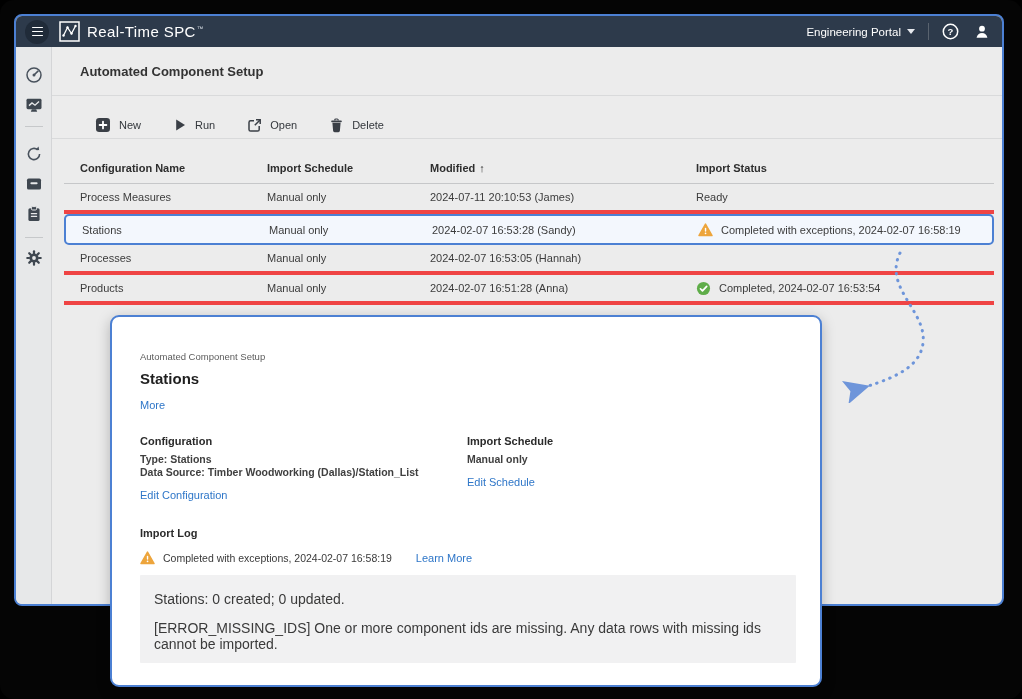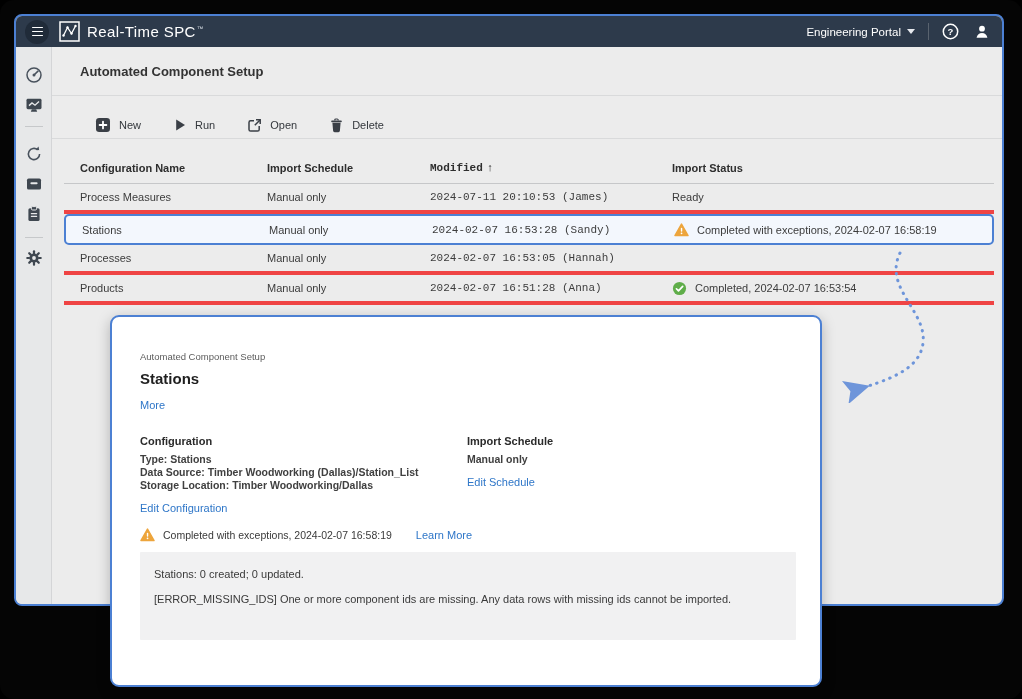--- a/index.html
+++ b/index.html
@@ -40,21 +40,21 @@
                 border-bottom:1px solid #d9dadb; }
   .toolbar { height:43px; border-bottom:1px solid #d9dadb; display:flex; align-items:center; padding-left:37px; gap:20px; }
   .tb-btn { display:flex; align-items:center; gap:8px; font-size:11px; color:#33373c; cursor:pointer; padding:4px 6px;margin-top:16px; }
 
   
   .table { margin:13px 8px 0 12px; }
   .trow { display:flex; align-items:center; height:30px; font-size:11px; color:#3c3c3c; border-bottom:4px solid #ef4444; }
   .thead { font-weight:700; color:#2e2e2e; border-bottom:1px solid #c6c7c9; height:32px; }
   .c-name { width:203px; padding-left:16px; flex:none; }
   .c-sch  { width:163px; flex:none; }
-  .c-mod  { width:242px; flex:none;font-family:Liberation Mono, monospace; }
+  .c-mod  { width:266px; flex:none; }
   .c-stat { flex:1; display:flex; align-items:center; gap:8px; }
   .trow.sel { border:2px solid #4c80d3; border-radius:5px; background:#f3f7fd; height:31px; }
   .sort-arrow { margin-left:4px; font-weight:700; }
 
   
   .panel { position:absolute; left:110px; top:315px; width:712px; height:372px; background:#fff;
            border:2px solid #4c80d3; border-radius:9px; padding:34px 28px 0 28px;
            box-shadow:0 4px 14px rgba(0,0,0,.25); }
   .eyebrow { font-size:9.5px; color:#5c5c5c; }
   .panel-title { font-size:15px; font-weight:700; color:#1f1f1f; margin-top:8px; }
@@ -63,21 +63,21 @@
   .panel-cols { display:flex; margin-top:22px; }
   .pc-left { width:327px; flex:none; }
   .sec-h { font-size:11px; font-weight:700; color:#2b2b2b; }
   .sec-line { font-size:10.5px; color:#404040; line-height:13px;font-weight:bold; }
   .sec-line.first { margin-top:6px; }
   .pc-left .link, .pc-right .link { margin-top:10px; }
   .log-h { margin-top:24px; }
   .log-status { display:flex; align-items:center; gap:8px; margin-top:12px; font-size:10.5px; color:#3a3a3a; }
   .log-status .link { margin:0 12px 0 16px; }
   .log-box { margin-top:10px; width:656px; height:88px; background:#f1f1f2; border-radius:1px;
-             padding:16px 14px; font-size:11px; color:#3a3a3a; }
+             padding:16px 14px; font-size:14px; color:#3a3a3a; }
   .log-box .l2 { margin-top:13px; }
 
   .arrow-svg { position:absolute; left:825px; top:243px; pointer-events:none; }
 </style>
 </head>
 <body>
 
 <div class="stage">
 
   <div class="app">
@@ -275,30 +275,30 @@
   <div class="panel">
     <div class="eyebrow">Automated Component Setup</div>
     <div class="panel-title">Stations</div>
     <span class="link edit-main">More</span>
 
     <div class="panel-cols">
       <div class="pc-left">
         <div class="sec-h">Configuration</div>
         <div class="sec-line first">Type: Stations</div>
         <div class="sec-line">Data Source: Timber Woodworking (Dallas)/Station_List</div>
-        <div class="sec-line">Storage Location: Timber Woodworking/Dallas</div>
         <span class="link">Edit Configuration</span>
       </div>
       <div class="pc-right">
         <div class="sec-h">Import Schedule</div>
         <div class="sec-line first">Manual only</div>
         <span class="link">Edit Schedule</span>
       </div>
     </div>
 
+    <div class="sec-h log-h">Import Log</div>
     <div class="log-status">
       <svg width="15" height="14" viewBox="0 0 16 15">
         <path d="M8 1.2 L15 13.4 H1 Z" fill="#eda53c" stroke="#eda53c" stroke-width="1.6" stroke-linejoin="round"></path>
         <rect x="7.3" y="5.2" width="1.5" height="4.2" rx=".7" fill="#fff"></rect>
         <circle cx="8.05" cy="11" r=".95" fill="#fff"></circle>
       </svg>
       <span>Completed with exceptions, 2024-02-07 16:58:19</span>
       <span class="link">Learn More</span>
     </div>
 

